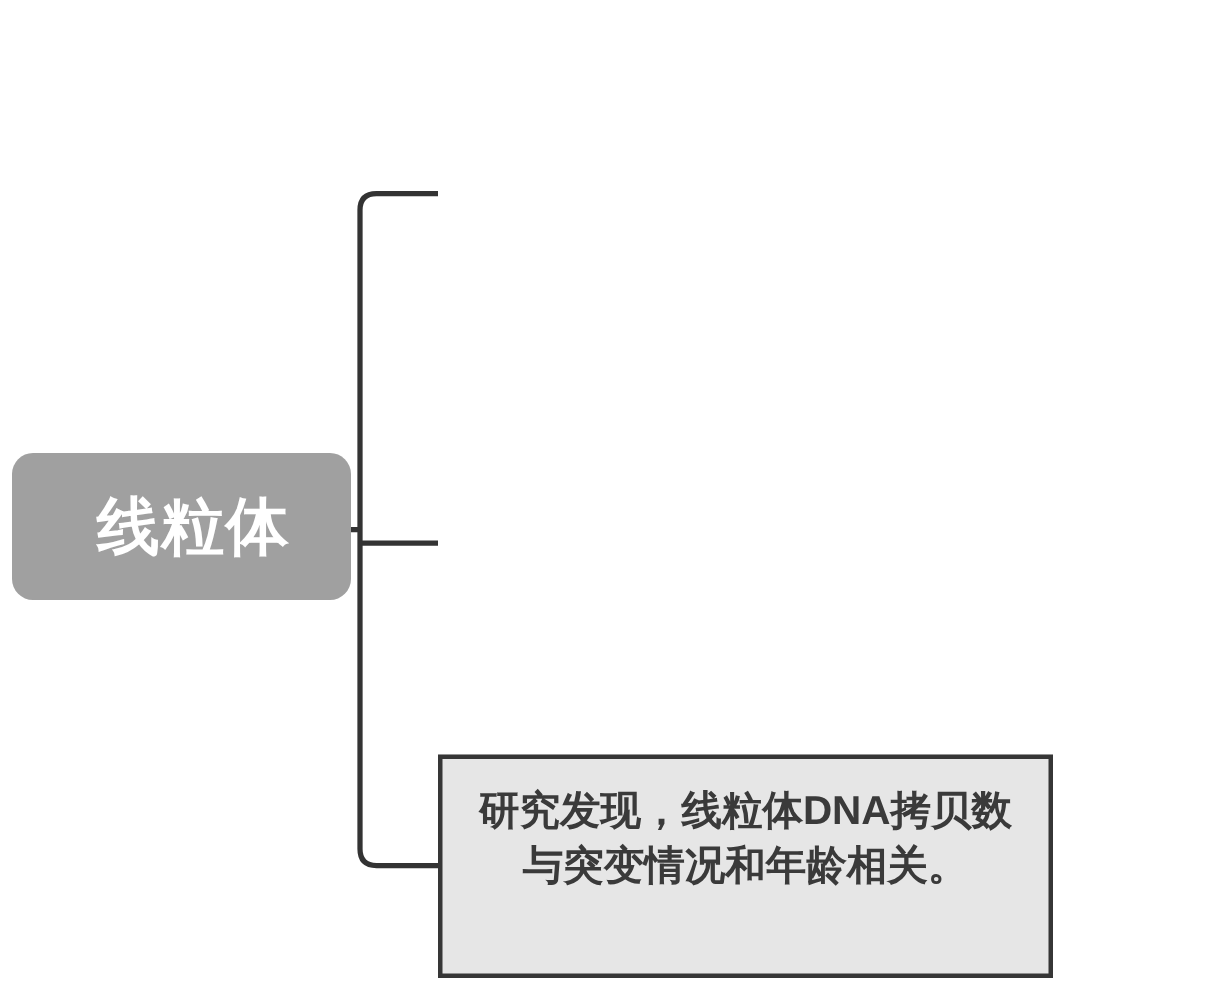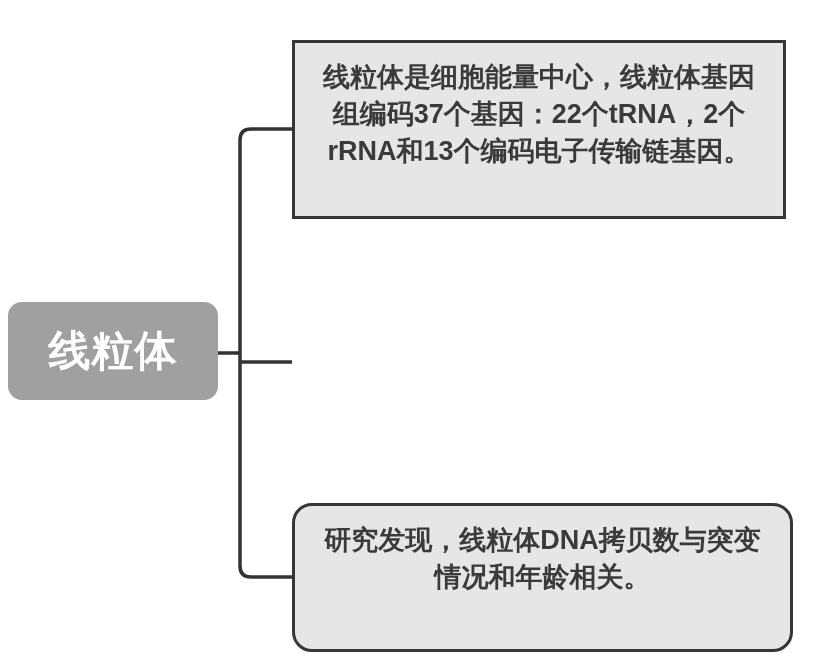--- a/index.html
+++ b/index.html
@@ -38,50 +38,50 @@
     height: 98px;
     border-radius: 14px;
     background: var(--node-fill, #a0a0a0);
     display: flex;
     align-items: center;
     justify-content: center;
     color: var(--node-text, #ffffff);
     font-size: 42px;
     font-weight: bold;
     letter-spacing: 1px;
+    padding-left: 16px;
   }
   .branch-box {
     position: absolute;
     left: 292px;
     box-sizing: border-box;
     background: var(--box-fill, #e6e6e6);
     border: 3px solid var(--box-border, #363636);
     padding: 16px 20px;
     font-size: 27px;
     line-height: 37px;
     font-weight: bold;
     color: var(--text, #3a3a3a);
     text-align: center;
     overflow: hidden;
   }
   .box-1 { top: 40px;  width: 494px; height: 179px; }
   .box-2 { top: 272px; width: 501px; height: 178px; }
-  .box-3 { top: 503px; width: 501px; height: 149px; border-radius: 20px; }
+  .box-3 { top: 503px; width: 410px; height: 149px; }
 </style>
 </head>
 <body>
 
 <div class="canvas">
 
   <svg class="connector-svg" width="821" height="671" viewBox="0 0 821 671" aria-hidden="true">
     <path class="connector-path" d="M 217 353 H 241"></path>
     <path class="connector-path" d="M 292 129 H 251 Q 240 129 240 140 V 566 Q 240 577 251 577 H 292"></path>
     <path class="connector-path" d="M 240 362 H 292"></path>
   </svg>
 
   <div class="root-node">线粒体</div>
 
-  <div class="branch-box box-1">线粒体是细胞能量中心，线粒体基因组编码37个基因：22个tRNA，2个rRNA和13个编码电子传输链基因。</div>
 
 
   <div class="branch-box box-3">研究发现，线粒体DNA拷贝数与突变情况和年龄相关。</div>
 
 </div>
 
 </body></html>

